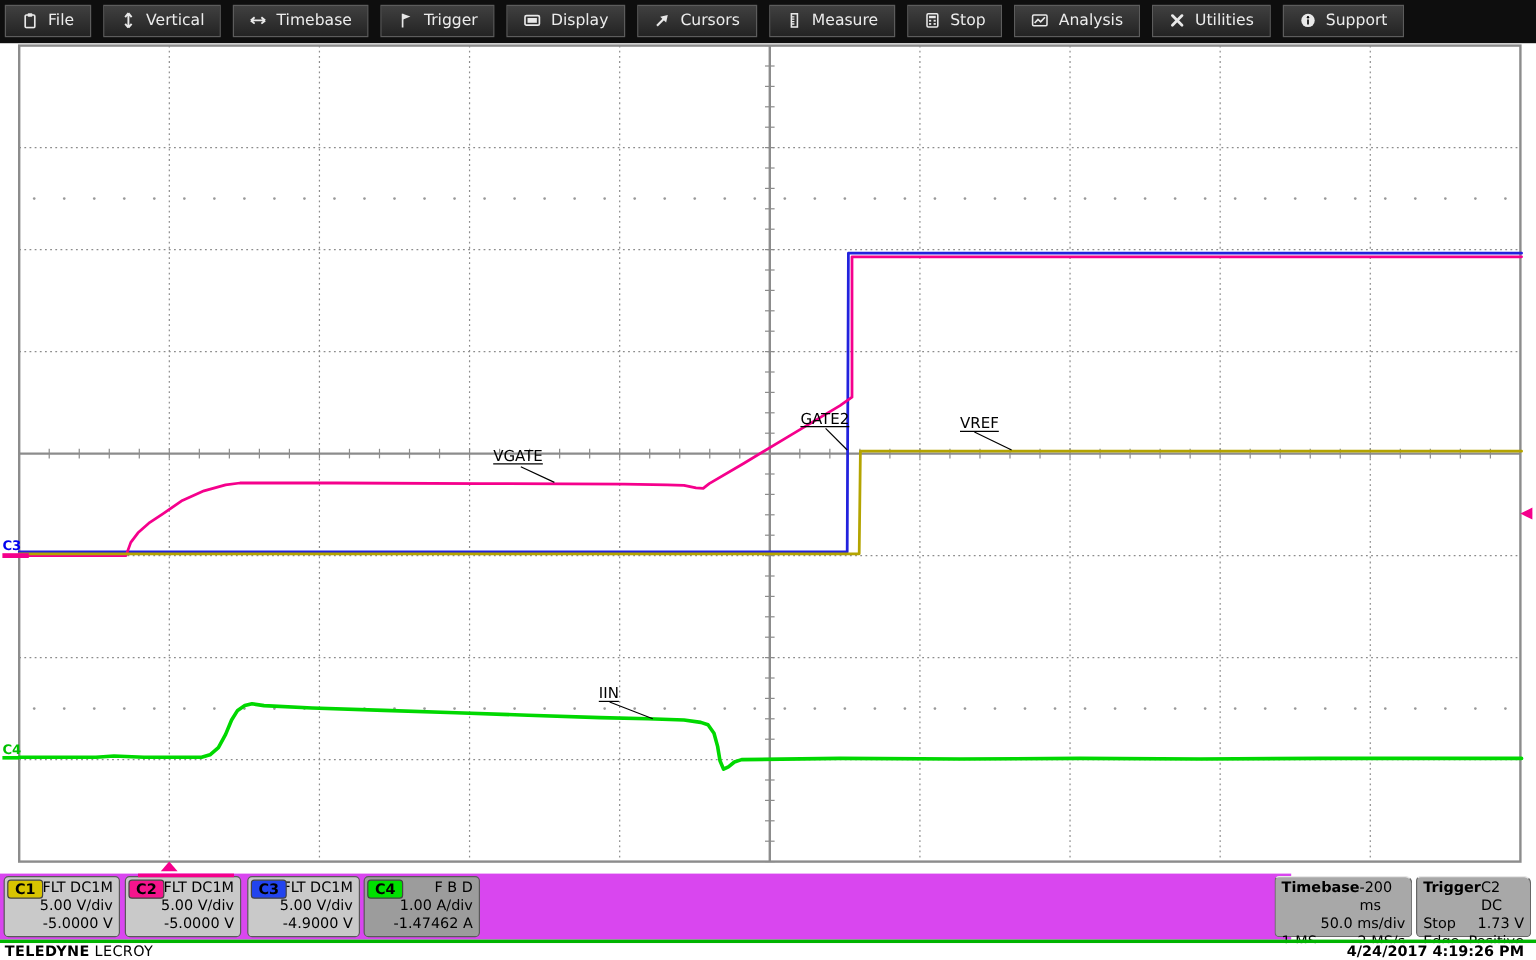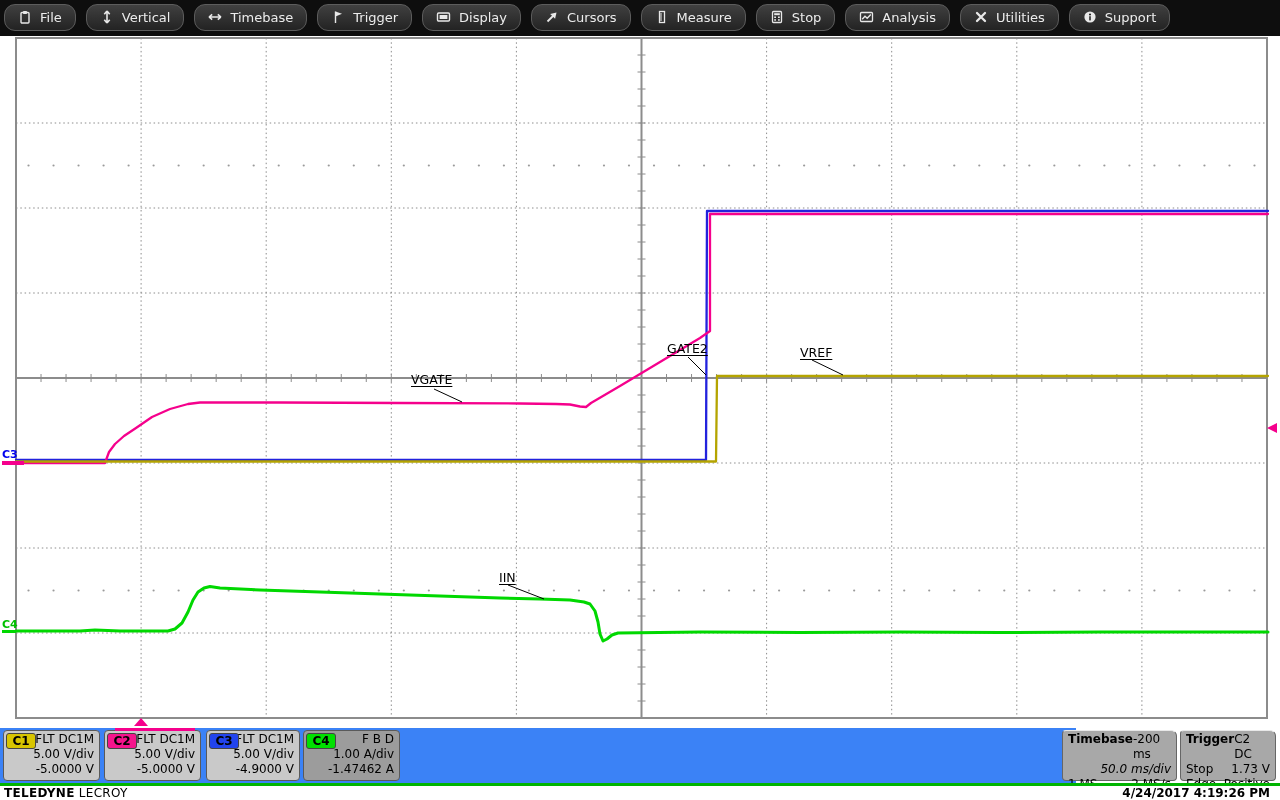--- a/index.html
+++ b/index.html
@@ -10,30 +10,30 @@
   }
   
   #menubar {
     position:absolute; left:0; top:0; width:1280px; height:36px;
     background:#0e0e0e; display:flex; align-items:center; gap:10px;
     padding:0 0 2px 4px;
   }
   .menu-btn {
     display:inline-flex; align-items:center; gap:8px; height:27px;
     padding:0 13px; background:linear-gradient(#404040,#232323);
-    border:1px solid #5c5c5c; border-radius:11px; color:#ececec;
+    border:1px solid #5c5c5c; border-radius:0; color:#ececec;
     font-size:13px; cursor:default; white-space:nowrap;
   }
   .menu-btn svg { display:block; }
   
   #plot { position:absolute; left:0; top:0; }
   
   #bottom-panel {
     position:absolute; left:0; top:728px; width:1076px; height:55px;
-    background:#3b82f6;
+    background:#d946ef;
   }
   .chbox {
     position:absolute; top:2px; height:51px; background:#c9c9c9;
     border:1px solid #5a5a5a; border-radius:4px; font-size:12px;
     color:#000; padding:1px 5px 0 5px; line-height:15px; text-align:right;
   }
   .chbox.selected { background:#9c9c9c; }
   .chtab {
     position:absolute; left:2px; top:2px; width:30px; height:16px;
     border-radius:3px; border:1px solid #444; font-weight:bold;
@@ -44,21 +44,21 @@
     background:#f5008c;
   }
   .infobox {
     position:absolute; top:2px; height:51px; background:#a8a8a8;
     border:1px solid #666; border-top:1px solid #e8e8e8;
     border-radius:4px 6px 4px 4px; font-size:12px; color:#000;
     padding:1px 5px; line-height:15px;
   }
   .inforow { display:flex; justify-content:space-between; }
   .inforow .t { font-weight:bold; }
-  .inforow.right { justify-content:flex-end;font-style:italic; }
+  .inforow.right { justify-content:flex-end; }
   
   #green-line {
     position:absolute; left:0; top:783px; width:1280px; height:3px;
     background:#00b400;
   }
   #footer {
     position:absolute; left:0; top:786px; width:1280px; height:14px;
     background:#fff; font-size:12px; color:#000;
   }
   #brand { position:absolute; left:4px; top:0px; letter-spacing:0.3px; }

